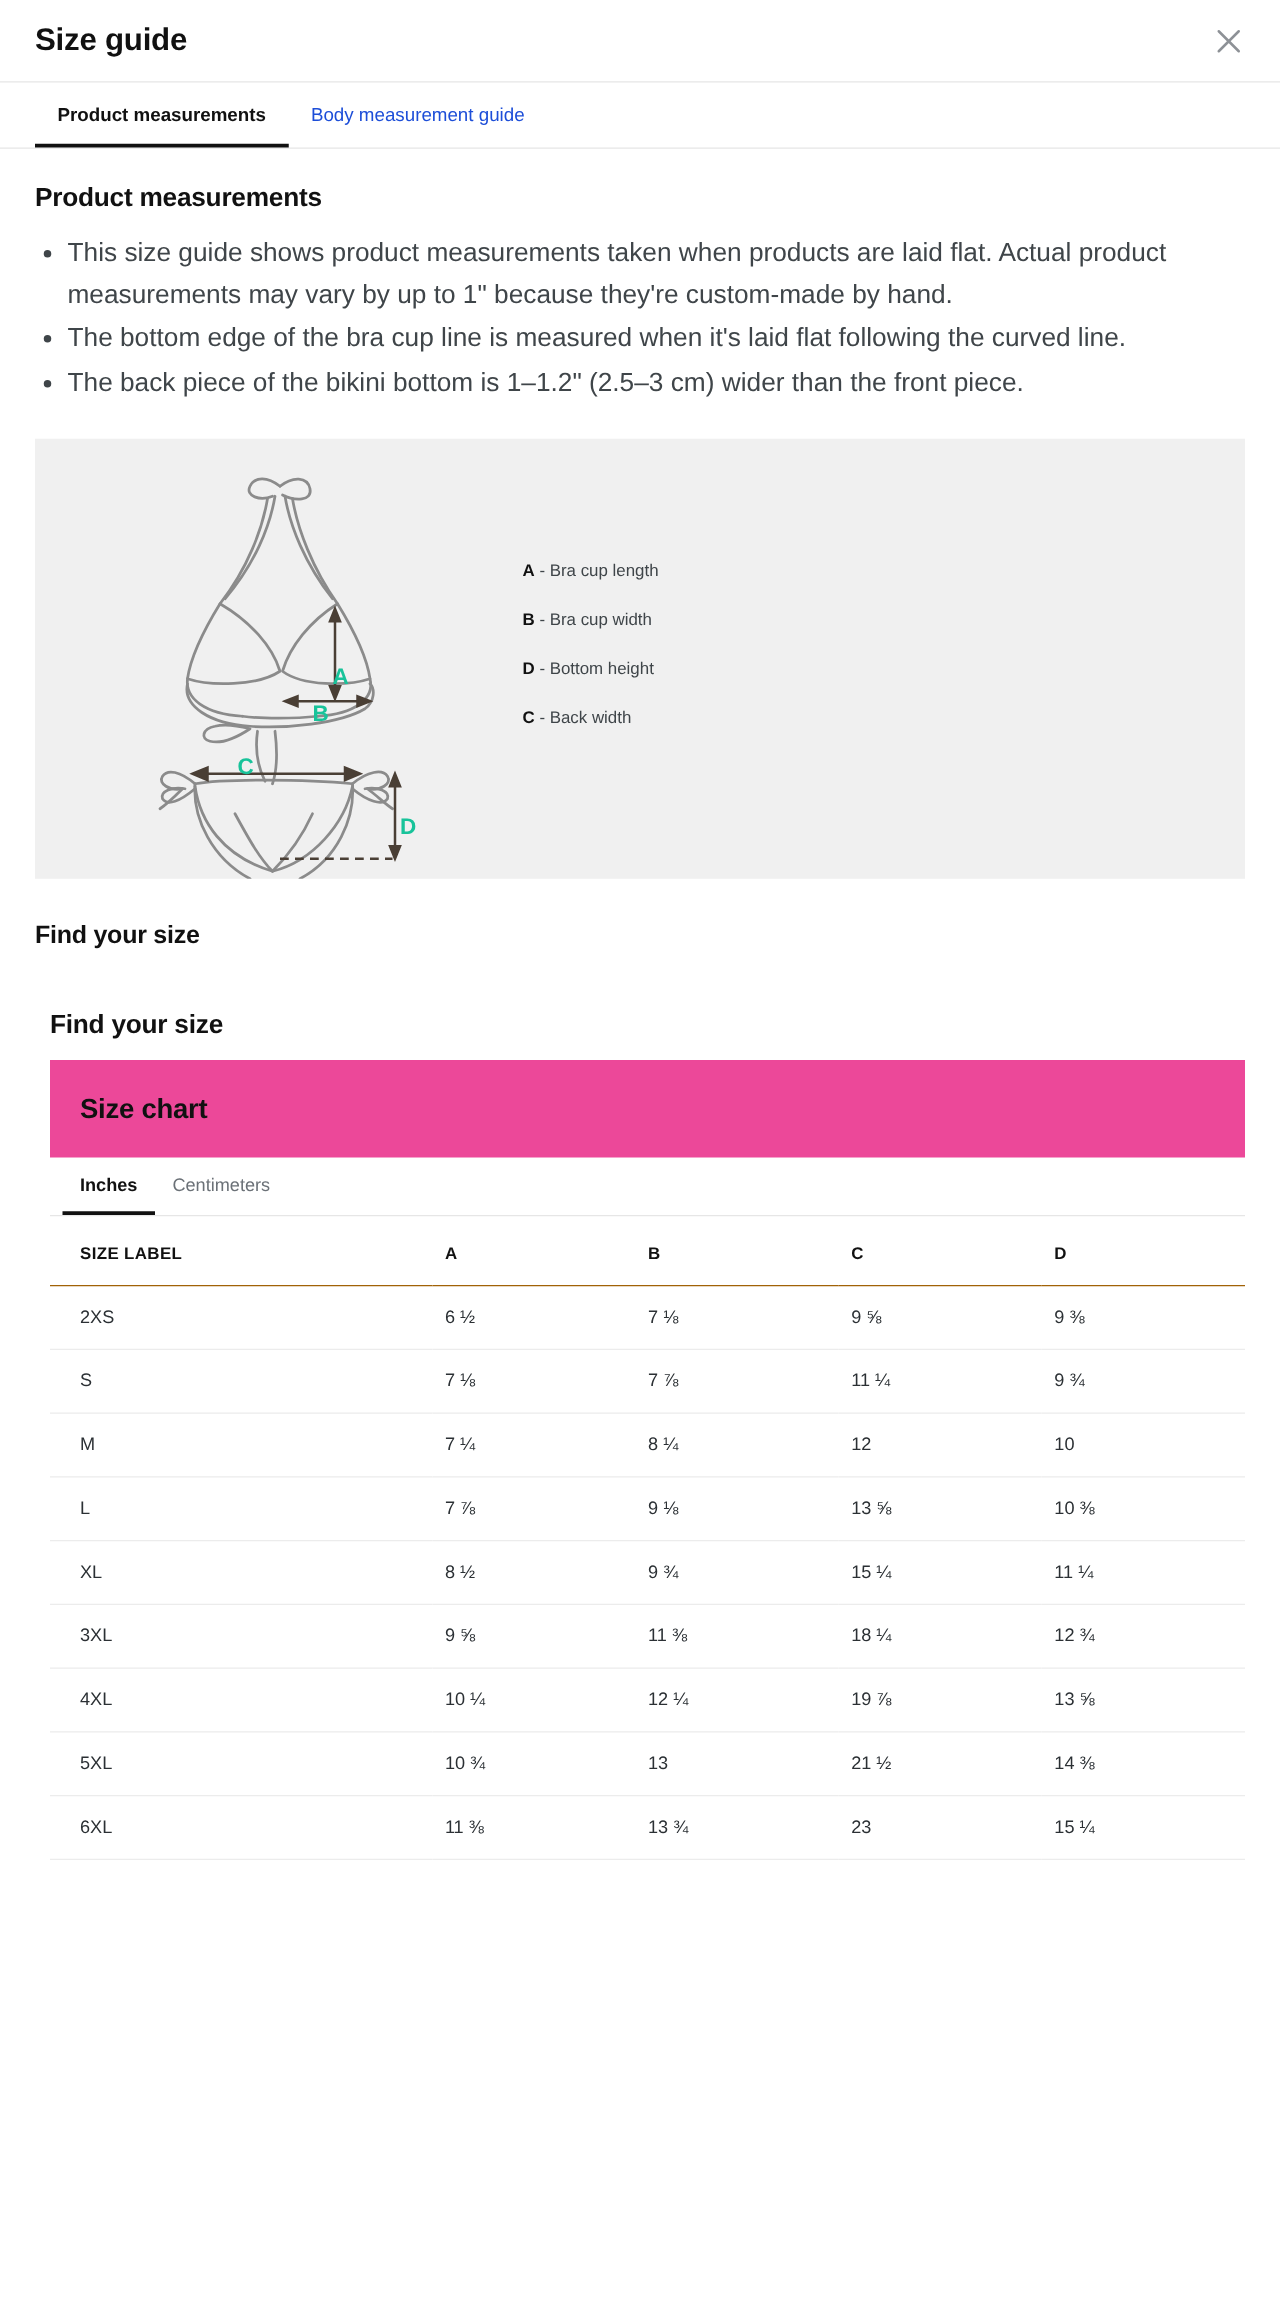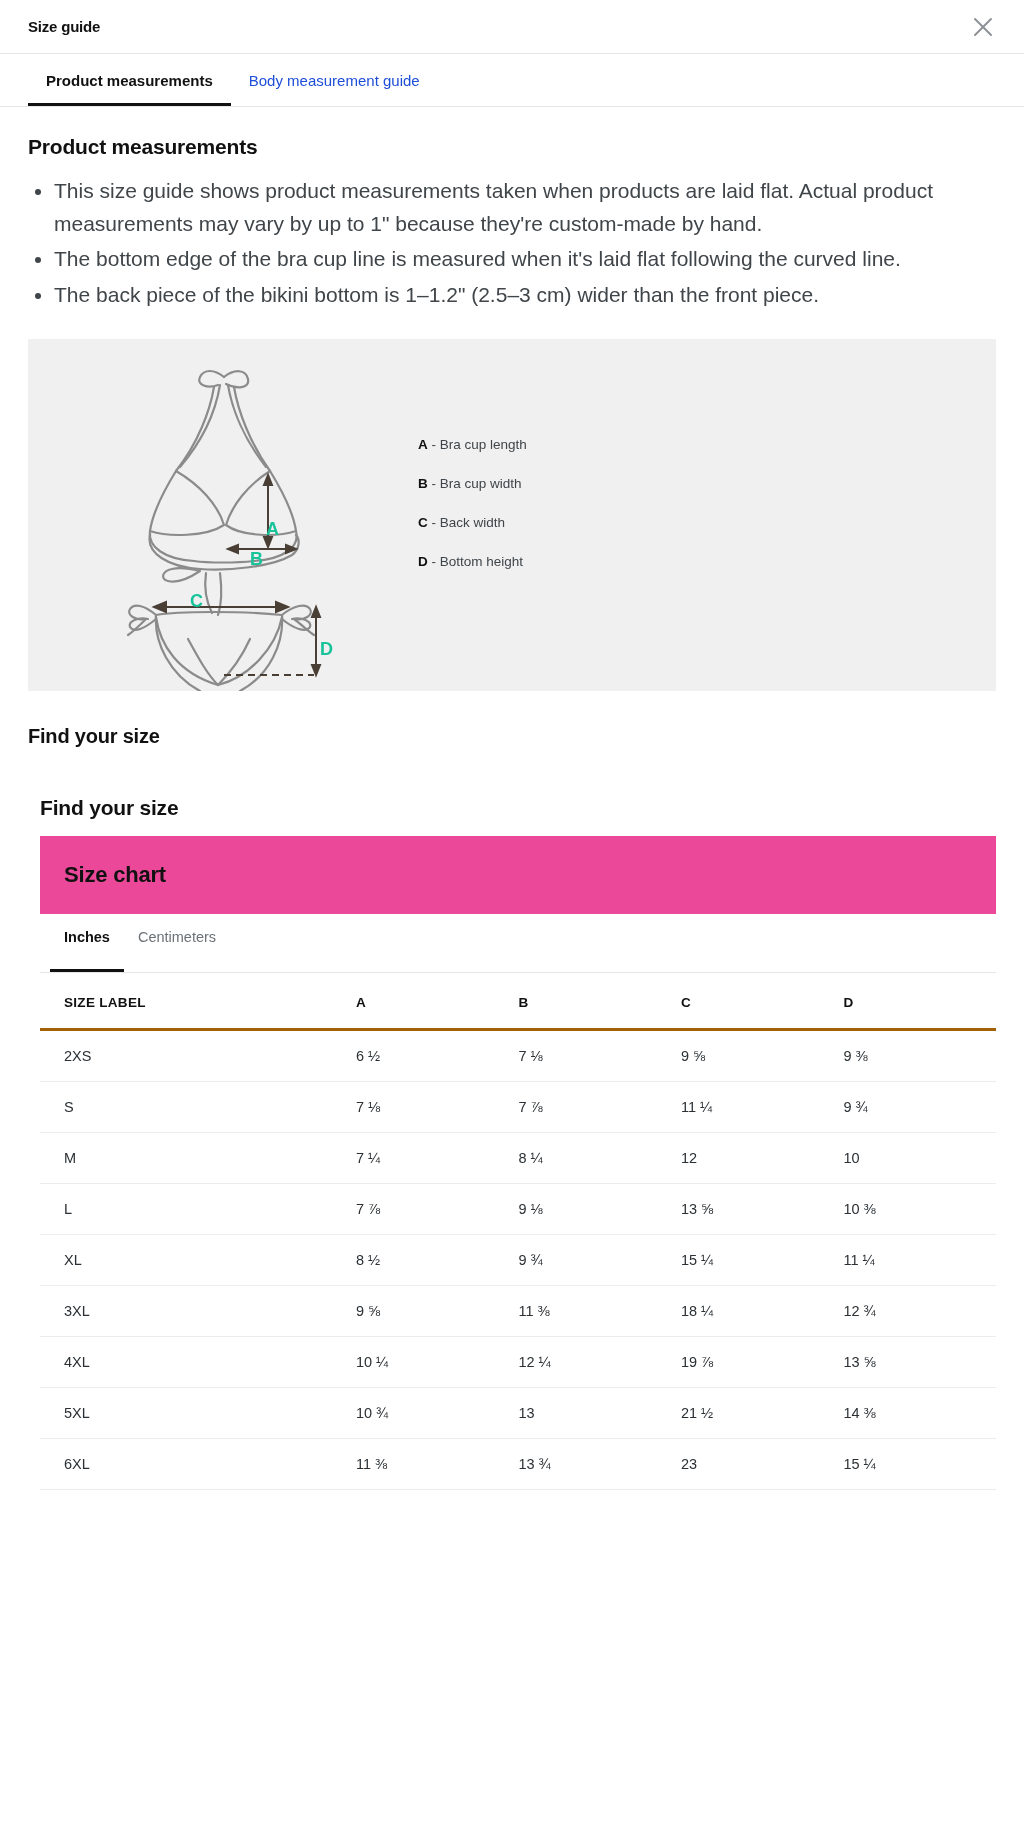--- a/index.html
+++ b/index.html
@@ -16,21 +16,21 @@
     -webkit-font-smoothing: antialiased;
   }
 
   
   .modal-header {
     position: relative;
     padding: 18px 28px 18px 28px;
     border-bottom: 1px solid #e6e6e6;
   }
   .modal-title {
-    font-size: 15px;
+    font-size: 25px;
     font-weight: bold;
     letter-spacing: -0.2px;
     color: #111111;
     margin: 0;
   }
   .close-btn {
     position: absolute;
     right: 24px;
     top: 50%;
     transform: translateY(-50%);
@@ -150,21 +150,21 @@
     font-weight: bold;
     color: #111111;
     letter-spacing: -0.2px;
   }
   .unit-tabs {
     display: flex;
     border-bottom: 1px solid #e6e6e6;
     padding: 0 10px;
   }
   .unit-tab {
-    padding: 15px 14px 24px 14px;
+    padding: 15px 14px 12px 14px;
     font-size: 14.5px;
     color: #6b7177;
     cursor: pointer;
     border-bottom: 3px solid transparent;
     background: transparent;
     border-top: none; border-left: none; border-right: none;
     font-family: inherit;
   }
   .unit-tab.active {
     color: #111111;
@@ -177,21 +177,21 @@
     border-collapse: collapse;
     font-size: 14.5px;
   }
   table.size-table th {
     text-align: left;
     font-size: 13.5px;
     font-weight: bold;
     letter-spacing: 0.3px;
     color: #111111;
     padding: 22px 10px 18px 10px;
-    border-bottom: 3px solid #a16207;
+    border-bottom: 1px solid #a16207;
   }
   table.size-table td {
     padding: 17px 10px;
     color: #2b3034;
     border-bottom: 1px solid #ececec;
   }
   table.size-table th:first-child,
   table.size-table td:first-child { padding-left: 24px; width: 32%; }
   table.size-table th:nth-child(2),
   table.size-table td:nth-child(2) { width: 17%; }
@@ -301,26 +301,26 @@
   <div class="legend">
     <div class="legend-row">
       <span class="key">A</span>
       <span>- Bra cup length</span>
     </div>
     <div class="legend-row">
       <span class="key">B</span>
       <span>- Bra cup width</span>
     </div>
     <div class="legend-row">
+      <span class="key">D</span>
+      <span>- Bottom height</span>
+    </div>
+    <div class="legend-row">
       <span class="key">C</span>
       <span>- Back width</span>
-    </div>
-    <div class="legend-row">
-      <span class="key">D</span>
-      <span>- Bottom height</span>
     </div>
   </div>
 </div>
 
 <div class="section">
   <h3 class="find-size-outer">Find your size</h3>
 </div>
 
 <div class="size-block">
   <h3 class="find-size-inner">Find your size</h3>

